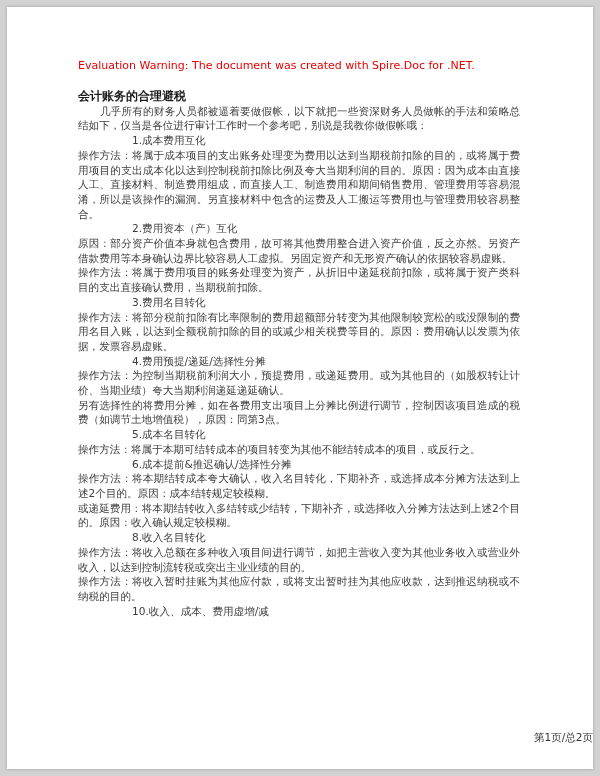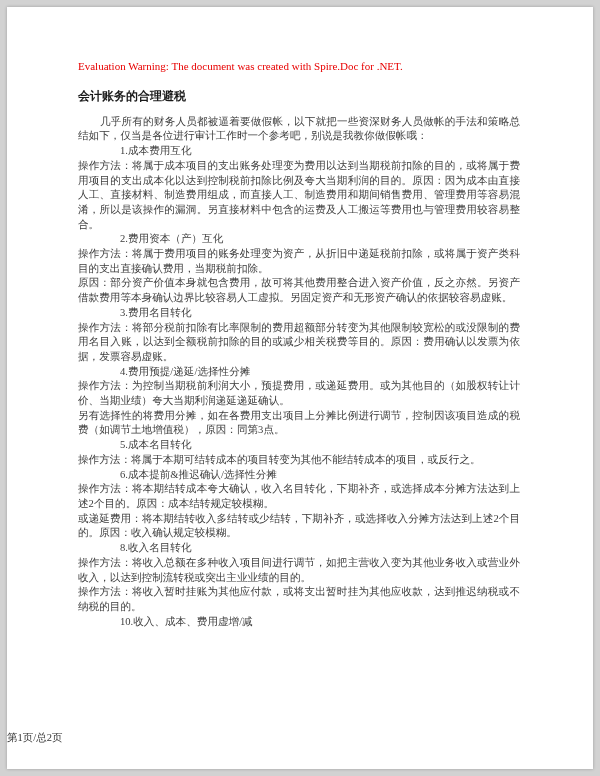--- a/index.html
+++ b/index.html
@@ -15,21 +15,20 @@
     overflow: hidden;
   }
   .page {
     position: absolute;
     left: 7px;
     top: 7px;
     right: 7px;
     bottom: 7px;
     background: #ffffff;
     box-shadow: 0 0 3px rgba(0,0,0,0.25);
-    font-family: Liberation Serif, serif;
   }
   .content {
     position: absolute;
     top: 52px;
     left: 71px;
     right: 73px;
     font-size: 10.6px;
     line-height: 14.7px;
     color: #3d3d3d;
     text-align: justify;
@@ -38,57 +37,56 @@
     color: #e80000;
     font-size: 11px;
     line-height: 14px;
     margin-bottom: 16px;
     text-align: left;
   }
   .doc-title {
     font-weight: bold;
     font-size: 12px;
     color: #1a1a1a;
-    margin-bottom: 11px;
     text-align: left;
   }
   .intro {
     text-indent: 22px;
   }
   .sec-heading {
-    margin-left: 42px;
+    margin-left: 54px;
     text-align: left;
   }
   .sec-para {
     margin: 0;
   }
   .footer {
     position: absolute;
     bottom: 24px;
     left: 0;
     right: 0;
-    text-align: left;
+    text-align: right;
     font-size: 10.5px;
     color: #333333;
   }
 </style>
 </head>
 <body>
 
 <div class="page">
   <div class="content">
     <div class="warning">Evaluation Warning: The document was created with Spire.Doc for .NET.</div>
     <div class="doc-title">会计账务的合理避税</div>
     <div class="intro sec-para">几乎所有的财务人员都被逼着要做假帐，以下就把一些资深财务人员做帐的手法和策略总结如下，仅当是各位进行审计工作时一个参考吧，别说是我教你做假帐哦：</div>
     <div>
         <div class="sec-heading">1.成本费用互化</div>
         <div class="sec-para">操作方法：将属于成本项目的支出账务处理变为费用以达到当期税前扣除的目的，或将属于费用项目的支出成本化以达到控制税前扣除比例及夸大当期利润的目的。原因：因为成本由直接人工、直接材料、制造费用组成，而直接人工、制造费用和期间销售费用、管理费用等容易混淆，所以是该操作的漏洞。另直接材料中包含的运费及人工搬运等费用也与管理费用较容易整合。</div>
         <div class="sec-heading">2.费用资本（产）互化</div>
+        <div class="sec-para">原因：部分资产价值本身就包含费用，故可将其他费用整合进入资产价值，反之亦然。另资产借款费用等本身确认边界比较容易人工虚拟。另固定资产和无形资产确认的依据较容易虚账。</div>
         <div class="sec-para">操作方法：将属于费用项目的账务处理变为资产，从折旧中递延税前扣除，或将属于资产类科目的支出直接确认费用，当期税前扣除。</div>
-        <div class="sec-para">原因：部分资产价值本身就包含费用，故可将其他费用整合进入资产价值，反之亦然。另资产借款费用等本身确认边界比较容易人工虚拟。另固定资产和无形资产确认的依据较容易虚账。</div>
         <div class="sec-heading">3.费用名目转化</div>
         <div class="sec-para">操作方法：将部分税前扣除有比率限制的费用超额部分转变为其他限制较宽松的或没限制的费用名目入账，以达到全额税前扣除的目的或减少相关税费等目的。原因：费用确认以发票为依据，发票容易虚账。</div>
         <div class="sec-heading">4.费用预提/递延/选择性分摊</div>
         <div class="sec-para">操作方法：为控制当期税前利润大小，预提费用，或递延费用。或为其他目的（如股权转让计价、当期业绩）夸大当期利润递延递延确认。</div>
         <div class="sec-para">另有选择性的将费用分摊，如在各费用支出项目上分摊比例进行调节，控制因该项目造成的税费（如调节土地增值税），原因：同第3点。</div>
         <div class="sec-heading">5.成本名目转化</div>
         <div class="sec-para">操作方法：将属于本期可结转成本的项目转变为其他不能结转成本的项目，或反行之。</div>
         <div class="sec-heading">6.成本提前&amp;推迟确认/选择性分摊</div>
         <div class="sec-para">操作方法：将本期结转成本夸大确认，收入名目转化，下期补齐，或选择成本分摊方法达到上述2个目的。原因：成本结转规定较模糊。</div>
         <div class="sec-para">或递延费用：将本期结转收入多结转或少结转，下期补齐，或选择收入分摊方法达到上述2个目的。原因：收入确认规定较模糊。</div>

